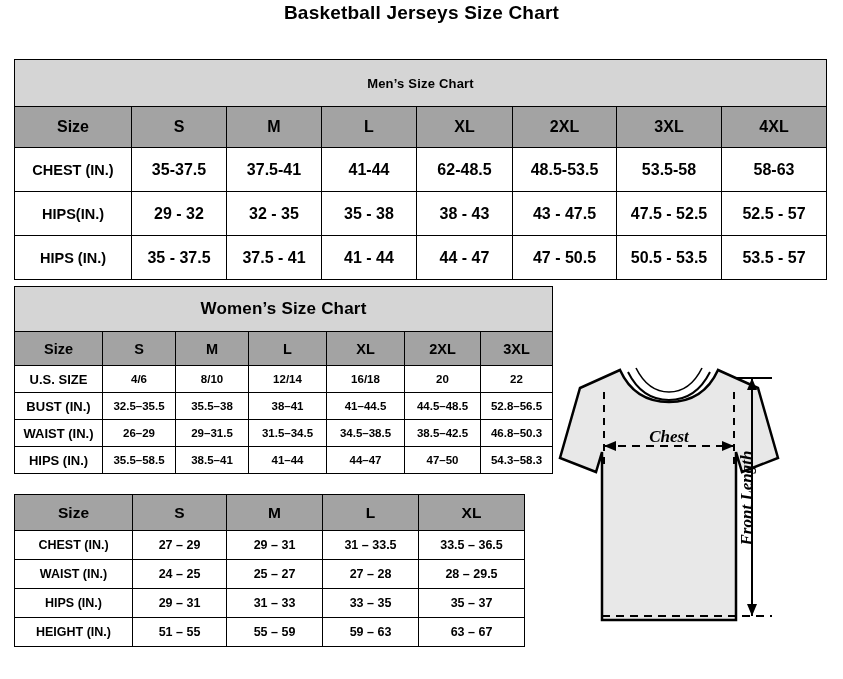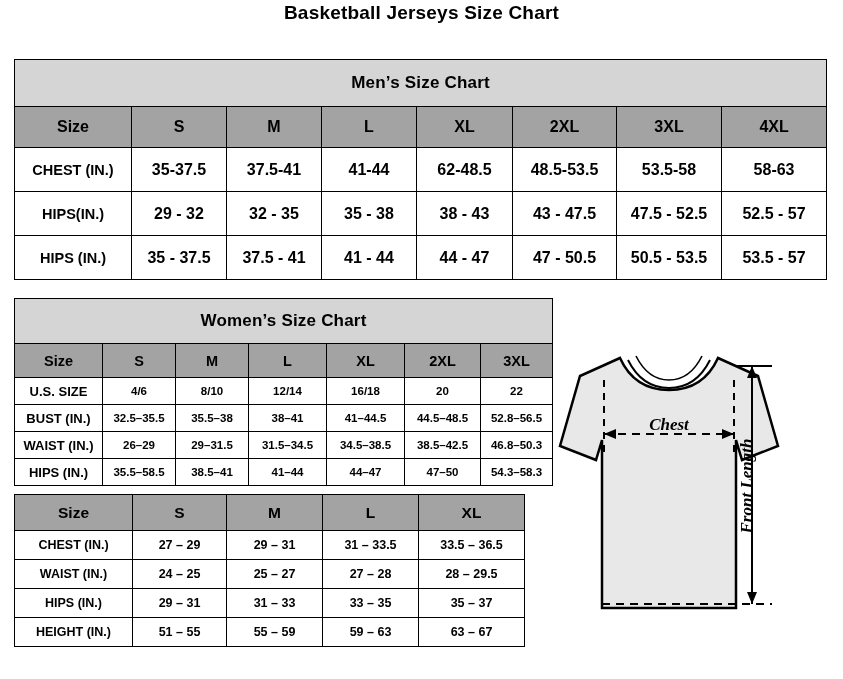--- a/index.html
+++ b/index.html
@@ -51,30 +51,30 @@
     background: #a3a3a3;
   }
 
   
   #mens-chart {
     position: absolute;
     left: 14px;
     top: 59px;
     width: 812px;
   }
-  #mens-chart .chart-caption { height: 44px; font-size: 17px; }
+  #mens-chart .chart-caption { height: 44px; font-size: 13px; }
   #mens-chart .hdr-row td { height: 38px; font-size: 16px; }
   #mens-chart .body-row td { height: 41px; font-size: 16px; }
   #mens-chart td.rowlabel { font-size: 14.5px; }
 
   
   #womens-chart {
     position: absolute;
     left: 14px;
-    top: 298px;
+    top: 286px;
     width: 538px;
   }
   #womens-chart .chart-caption { height: 42px; font-size: 17px; }
   #womens-chart .hdr-row td { height: 31px; font-size: 14.5px; }
   #womens-chart .body-row td { height: 24px; font-size: 11.5px; }
   #womens-chart td.rowlabel { font-size: 13px; }
 
   
   #youth-chart {
     position: absolute;
@@ -84,21 +84,21 @@
   }
   #youth-chart .chart-caption { height: 42px; font-size: 17px; }
   #youth-chart .hdr-row td { height: 33px; font-size: 15.5px; }
   #youth-chart .body-row td { height: 26px; font-size: 12.5px; }
   #youth-chart td.rowlabel { font-size: 12.5px; }
 
   
   #jersey-diagram {
     position: absolute;
     left: 540px;
-    top: 318px;
+    top: 330px;
     width: 300px;
     height: 340px;
   }
   #jersey-diagram svg { display: block; }
   .measure-label {
     font-family: "Liberation Serif", serif;
     font-style: italic;
     font-weight: bold;
     font-size: 17px;
   }

